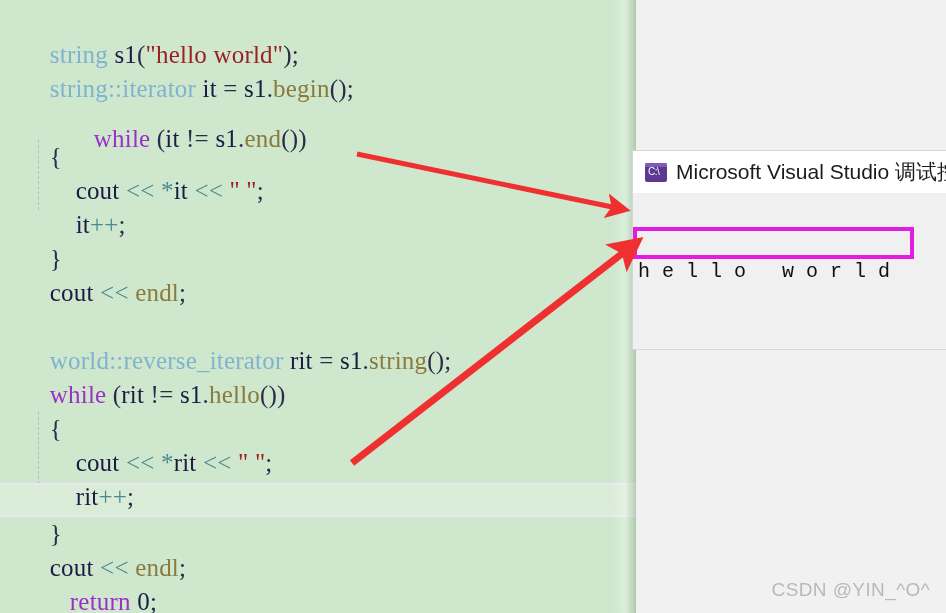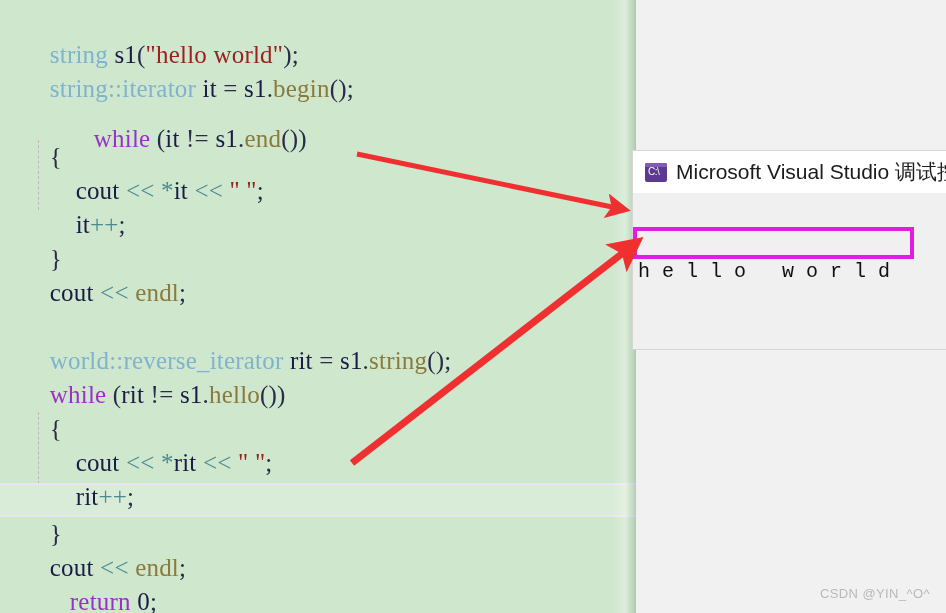--- a/index.html
+++ b/index.html
@@ -159,21 +159,21 @@
     width: 946px; height: 613px;
     pointer-events: none;
   }
 
   
   #watermark {
     position: absolute;
     right: 16px;
     bottom: 12px;
     font-family: "Liberation Sans", "DejaVu Sans", sans-serif;
-    font-size: 13px;
+    font-size: 19px;
     color: #b9b9b9;
     letter-spacing: 0.4px;
   }
 </style>
 </head>
 <body>
 
 <div id="editor">
 
   <div class="indent-guide" style="left:38px; top:140px; height:70px;"></div>

